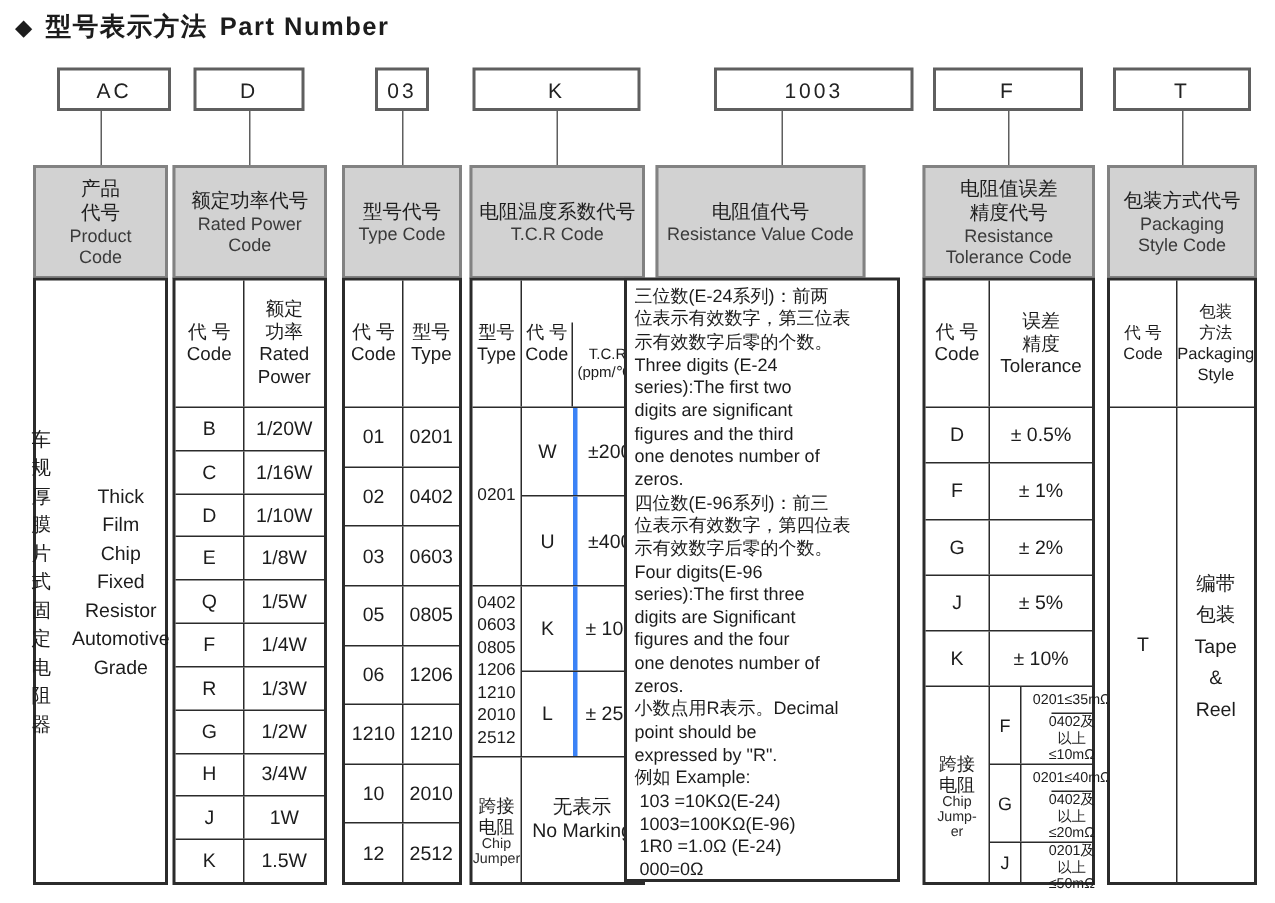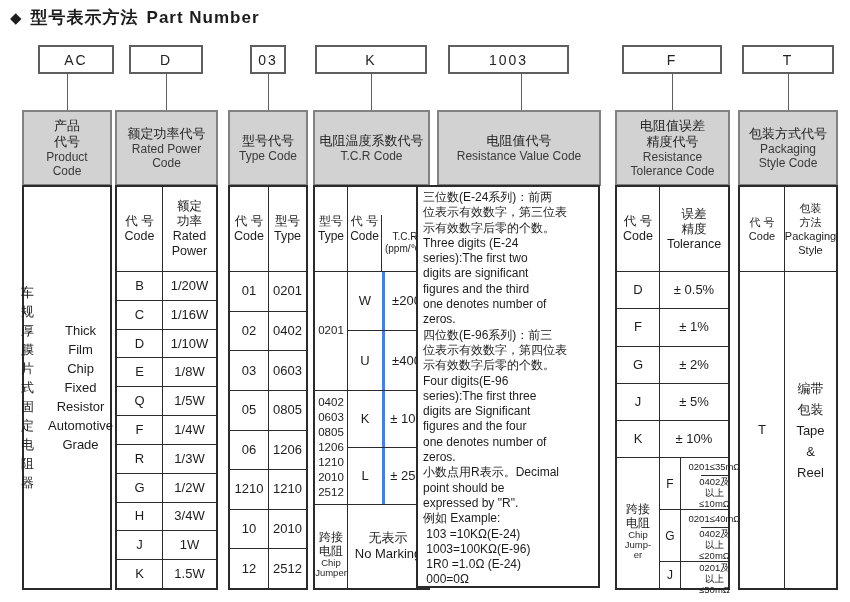--- a/index.html
+++ b/index.html
@@ -95,21 +95,21 @@
   <div class="title">
     <span class="diamond">◆</span>
     <span>型号表示方法</span>
     <span>Part Number</span>
   </div>
 
   <div class="codebox" style="left:38px;width:76px">AC</div>
   <div class="codebox" style="left:129px;width:74px">D</div>
   <div class="codebox" style="left:250px;width:36px">03</div>
   <div class="codebox" style="left:315px;width:112px">K</div>
-  <div class="codebox" style="left:448px;width:121px">1003</div>
+  <div class="codebox" style="left:476px;width:133px">1003</div>
   <div class="codebox" style="left:622px;width:100px">F</div>
   <div class="codebox" style="left:742px;width:92px">T</div>
 
   <div class="conn" style="left:67px"></div>
   <div class="conn" style="left:166px"></div>
   <div class="conn" style="left:268px"></div>
   <div class="conn" style="left:371px"></div>
   <div class="conn" style="left:521px"></div>
   <div class="conn" style="left:672px"></div>
   <div class="conn" style="left:788px"></div>
@@ -126,21 +126,21 @@
 Code</div>
   </div>
   <div class="ghead" style="left:228px;width:80px">
     <div class="cn">型号代号</div>
     <div class="en">Type Code</div>
   </div>
   <div class="ghead" style="left:313px;width:117px">
     <div class="cn">电阻温度系数代号</div>
     <div class="en">T.C.R Code</div>
   </div>
-  <div class="ghead" style="left:437px;width:164px">
+  <div class="ghead" style="left:437px;width:140px">
     <div class="cn">电阻值代号</div>
     <div class="en">Resistance Value Code</div>
   </div>
   <div class="ghead" style="left:615px;width:115px">
     <div class="cn">电阻值误差
 精度代号</div>
     <div class="en">Resistance
 Tolerance Code</div>
   </div>
   <div class="ghead" style="left:738px;width:100px">

